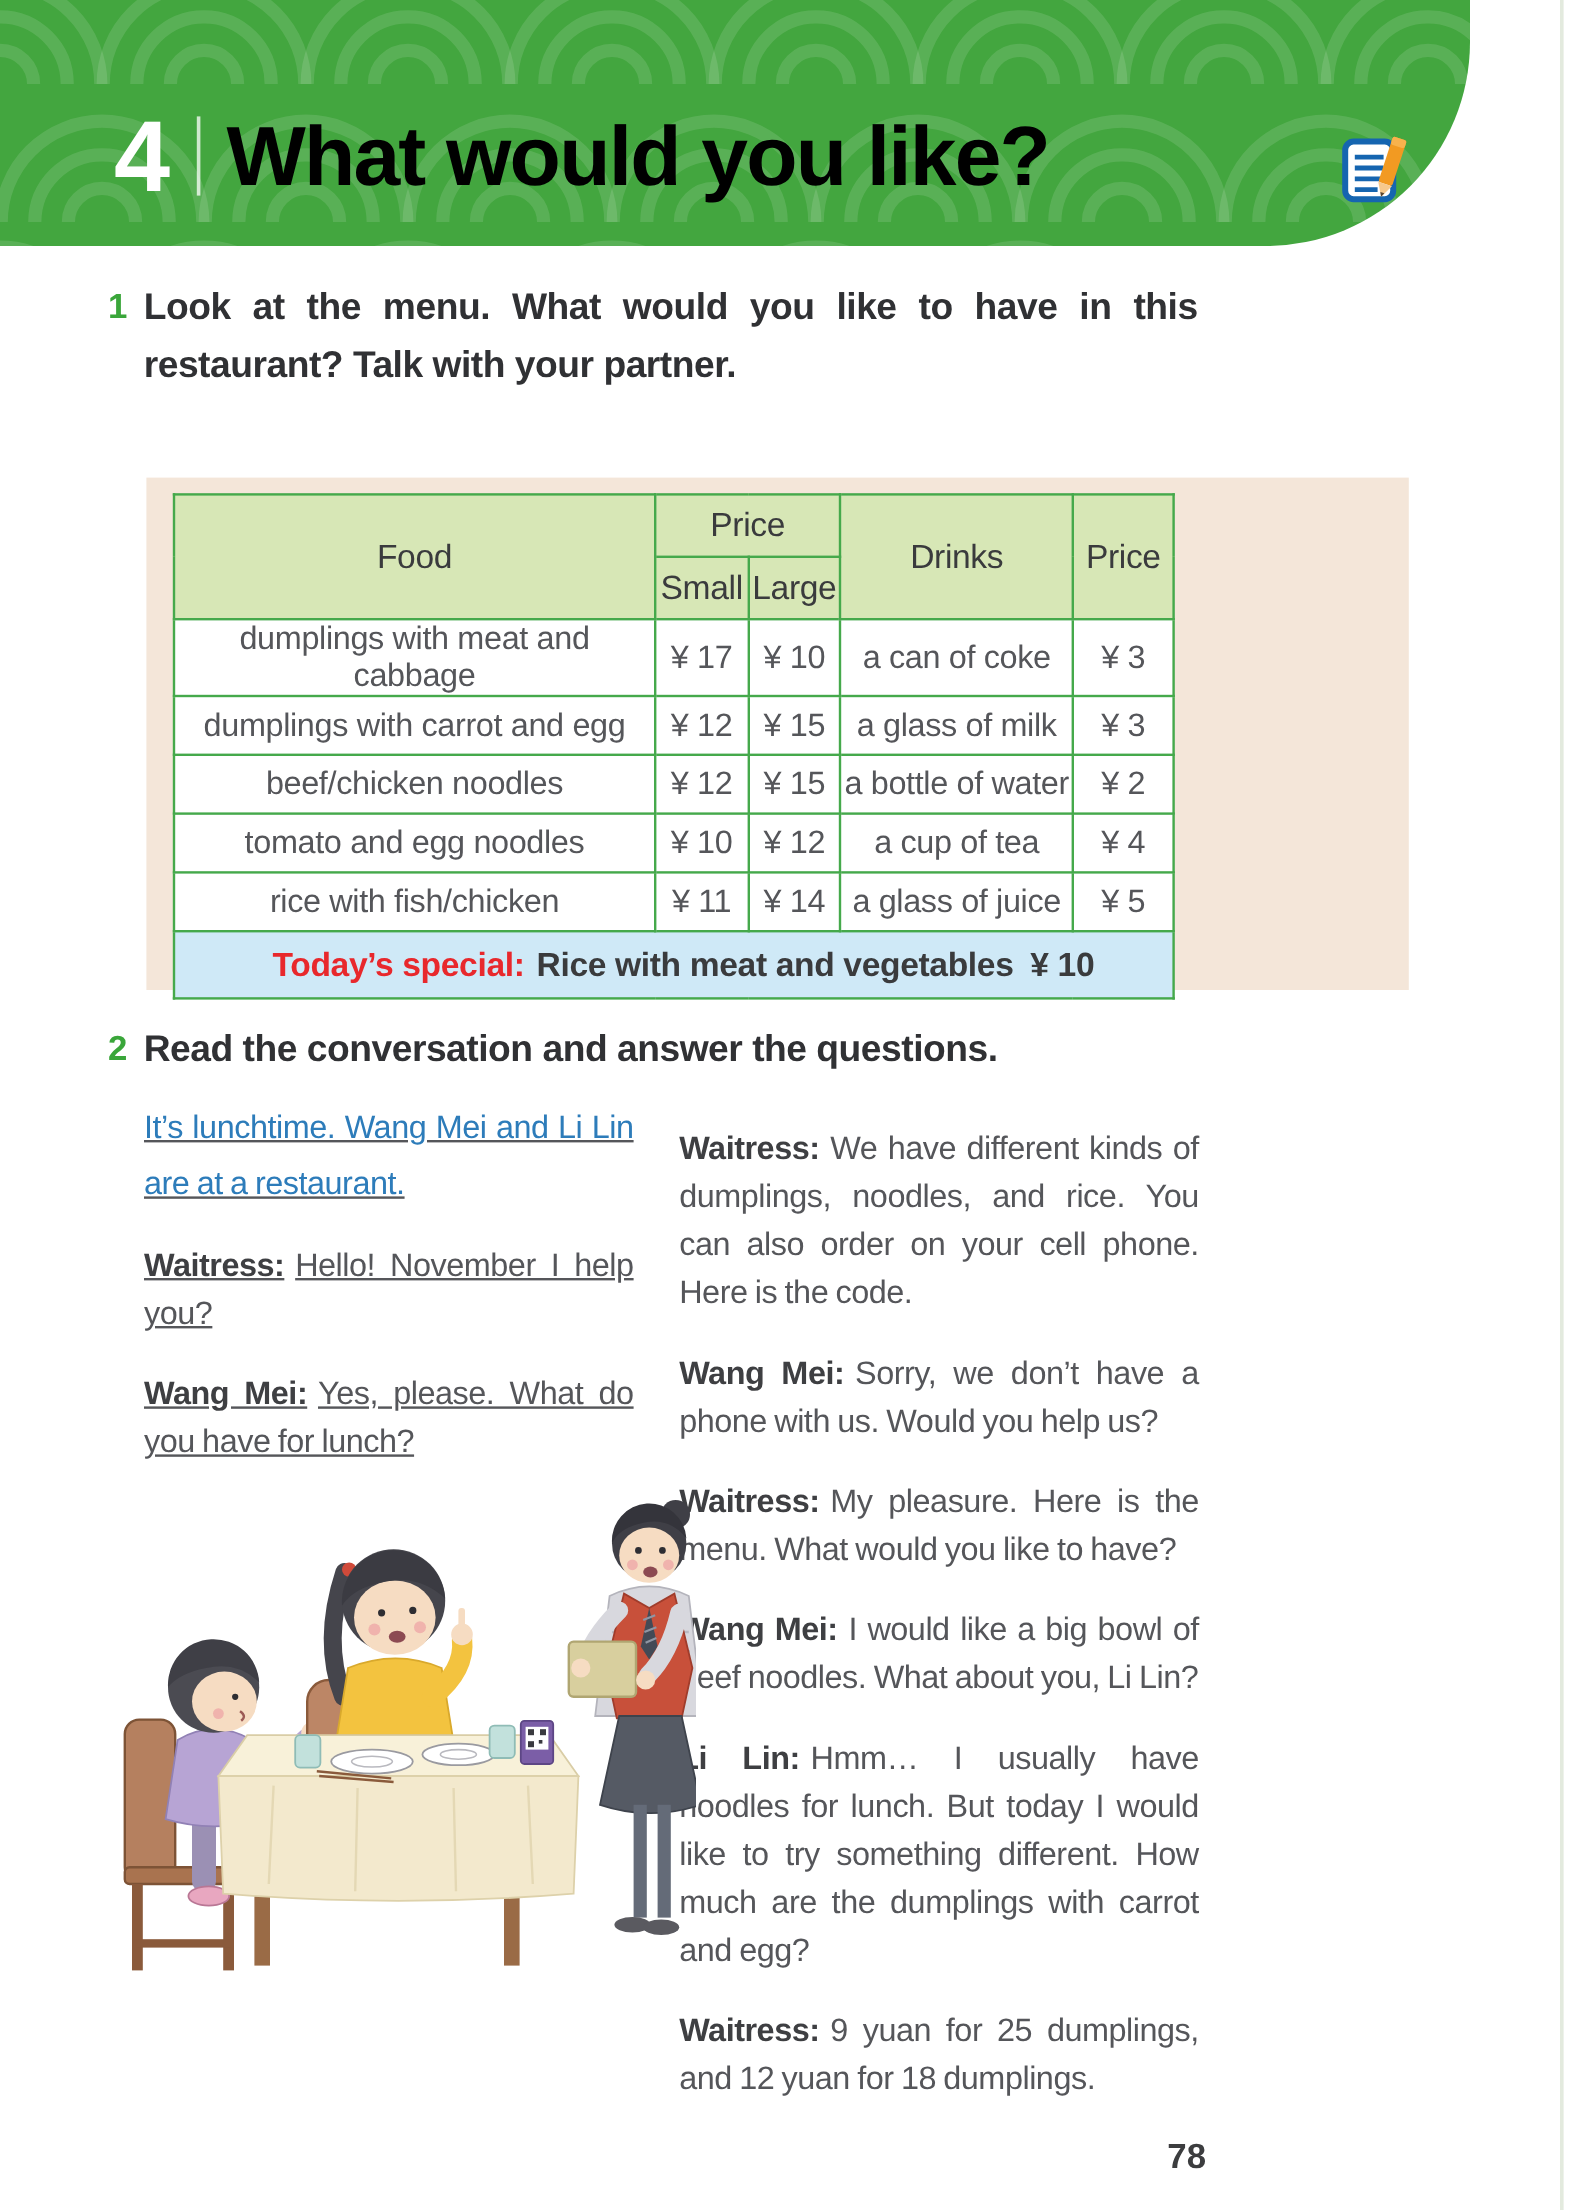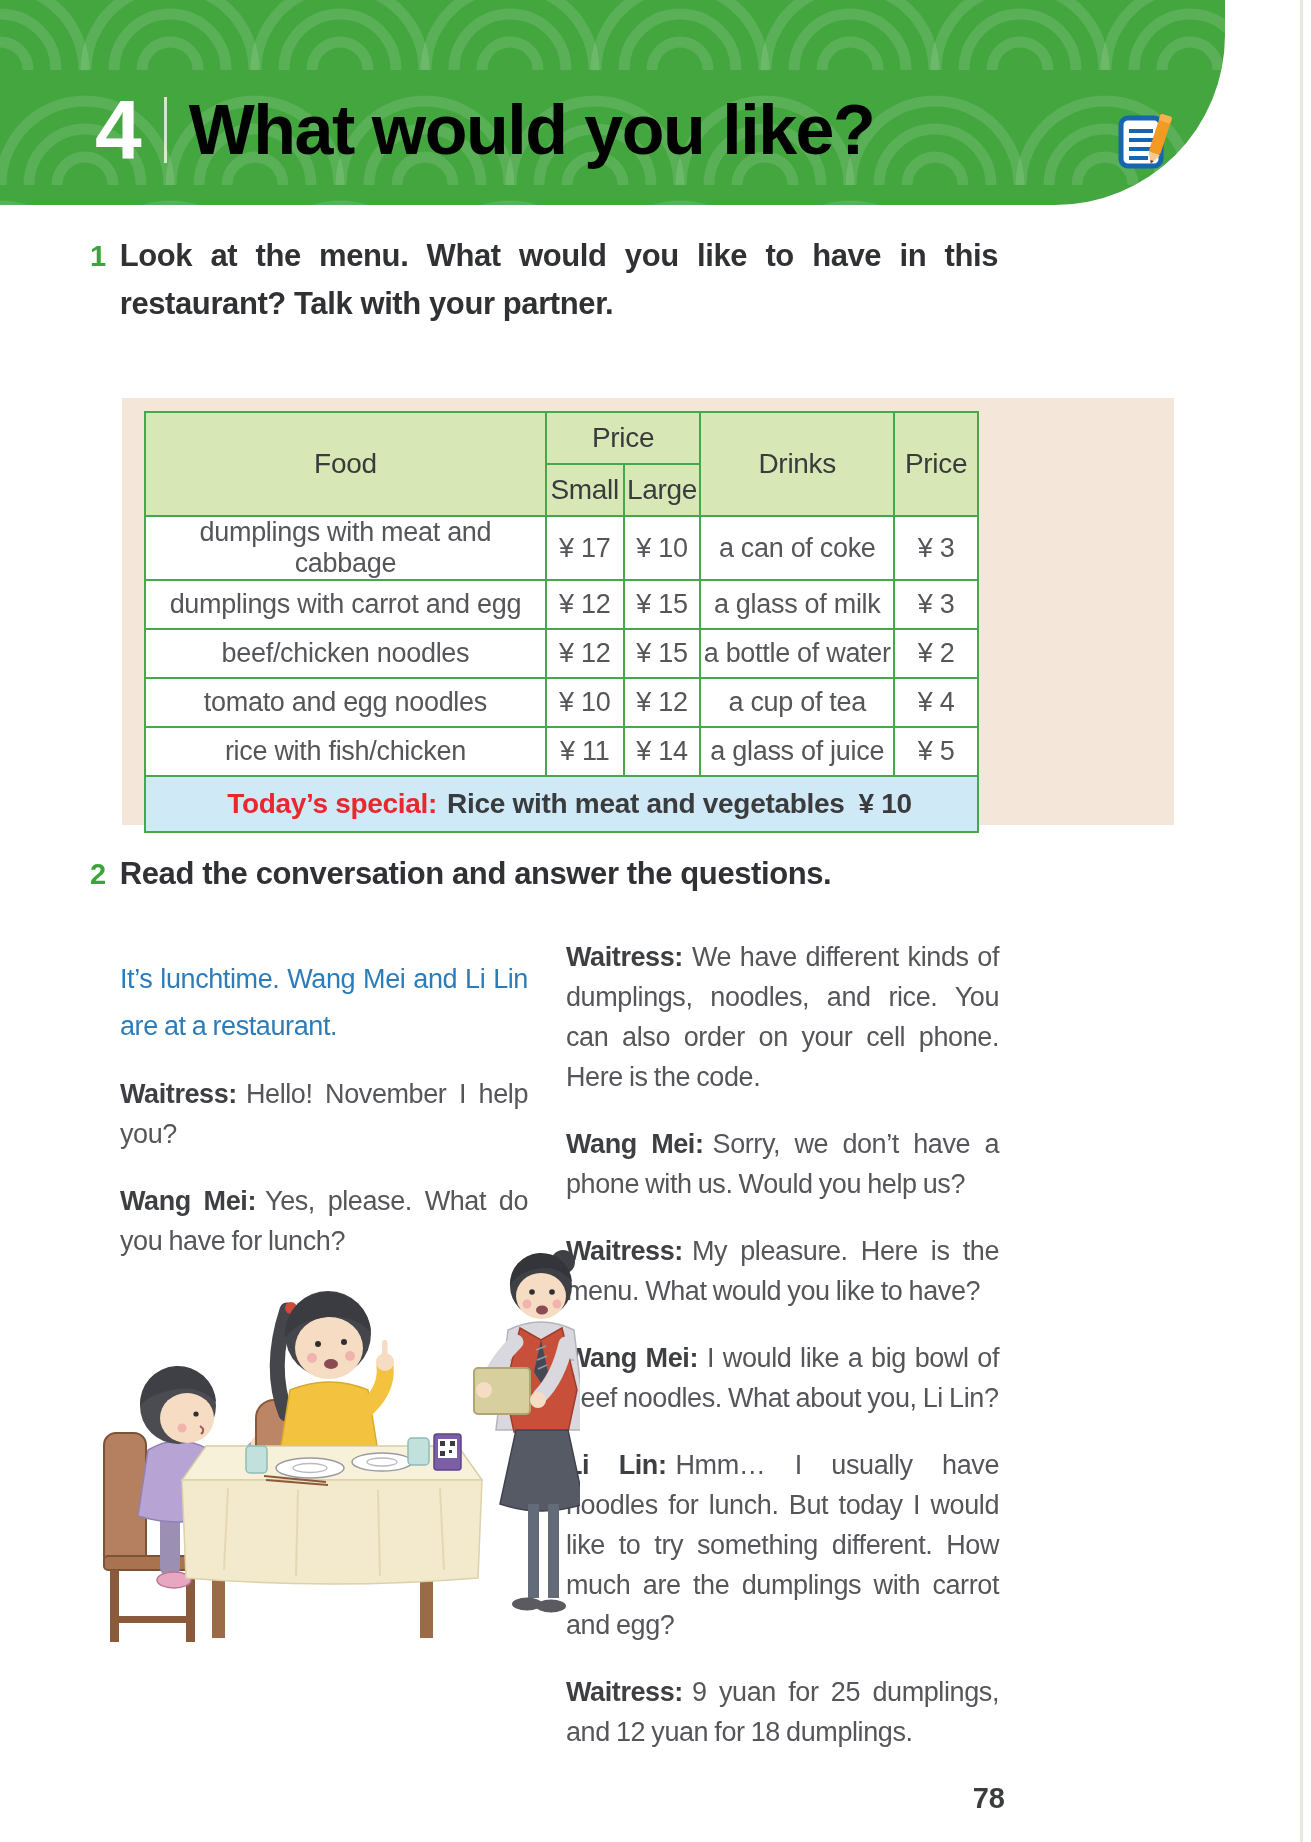--- a/index.html
+++ b/index.html
@@ -35,21 +35,21 @@
   tr.hdr1 th{height:50px;}
   tr.hdr2 th{height:50px;}
   tr.body-row td{height:47px;}
   tr.special-row td{height:54px;background:#cfe9f7;font-weight:bold;font-size:28px;}
   .sp-label{color:#e8282c;margin-right:10px;margin-left:16px;}
   .sp-text{color:#3a3b3d;}
   .sp-price{color:#3a3b3d;margin-left:14px;}
 
   
   .conv-col{position:absolute;font-size:27px;line-height:40px;letter-spacing:-0.4px;word-spacing:-1px;}
-  .conv-left{left:120px;top:956px;width:408px;}
+  .conv-left{left:120px;top:916px;width:408px;text-decoration:underline;}
   .conv-right{left:566px;top:937px;width:433px;}
   .para{text-align:justify;margin:0 0 27px 0;}
   .intro{color:#2d7cba;line-height:47px;margin-bottom:24px;}
   .spk{font-weight:bold;color:#3e3f42;margin-right:9px;}
 
   
   .illustration{position:absolute;left:88px;top:1178px;}
 
   
   .page-num{position:absolute;left:90px;top:1782px;width:915px;text-align:right;

